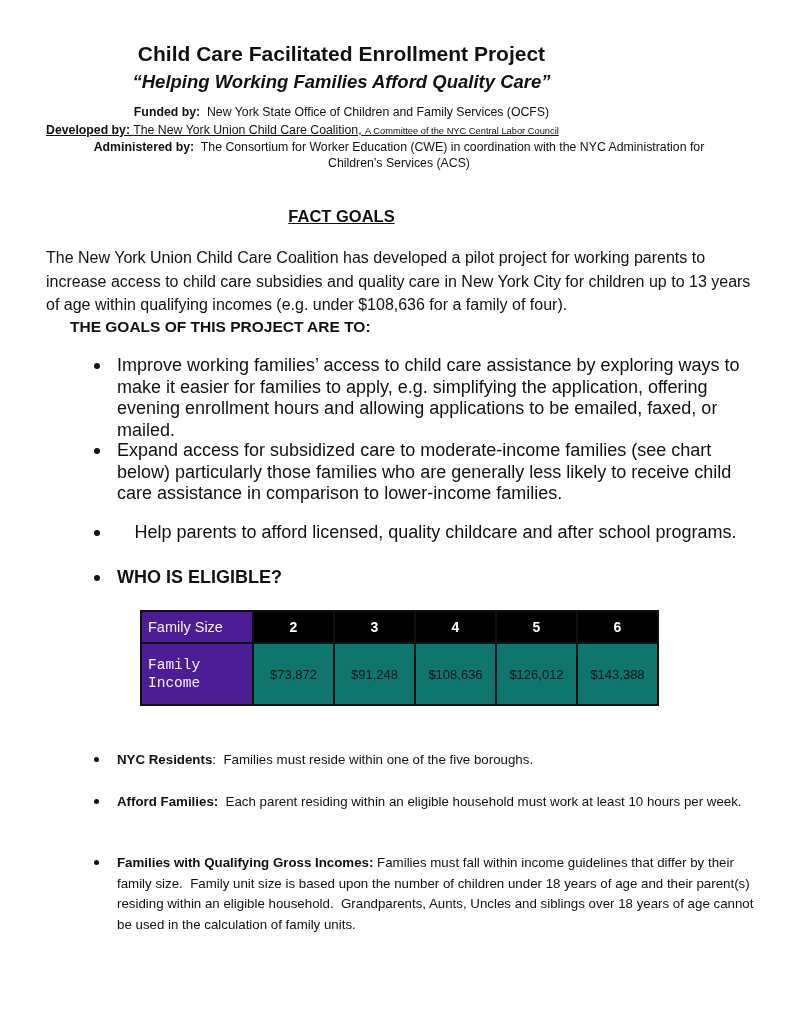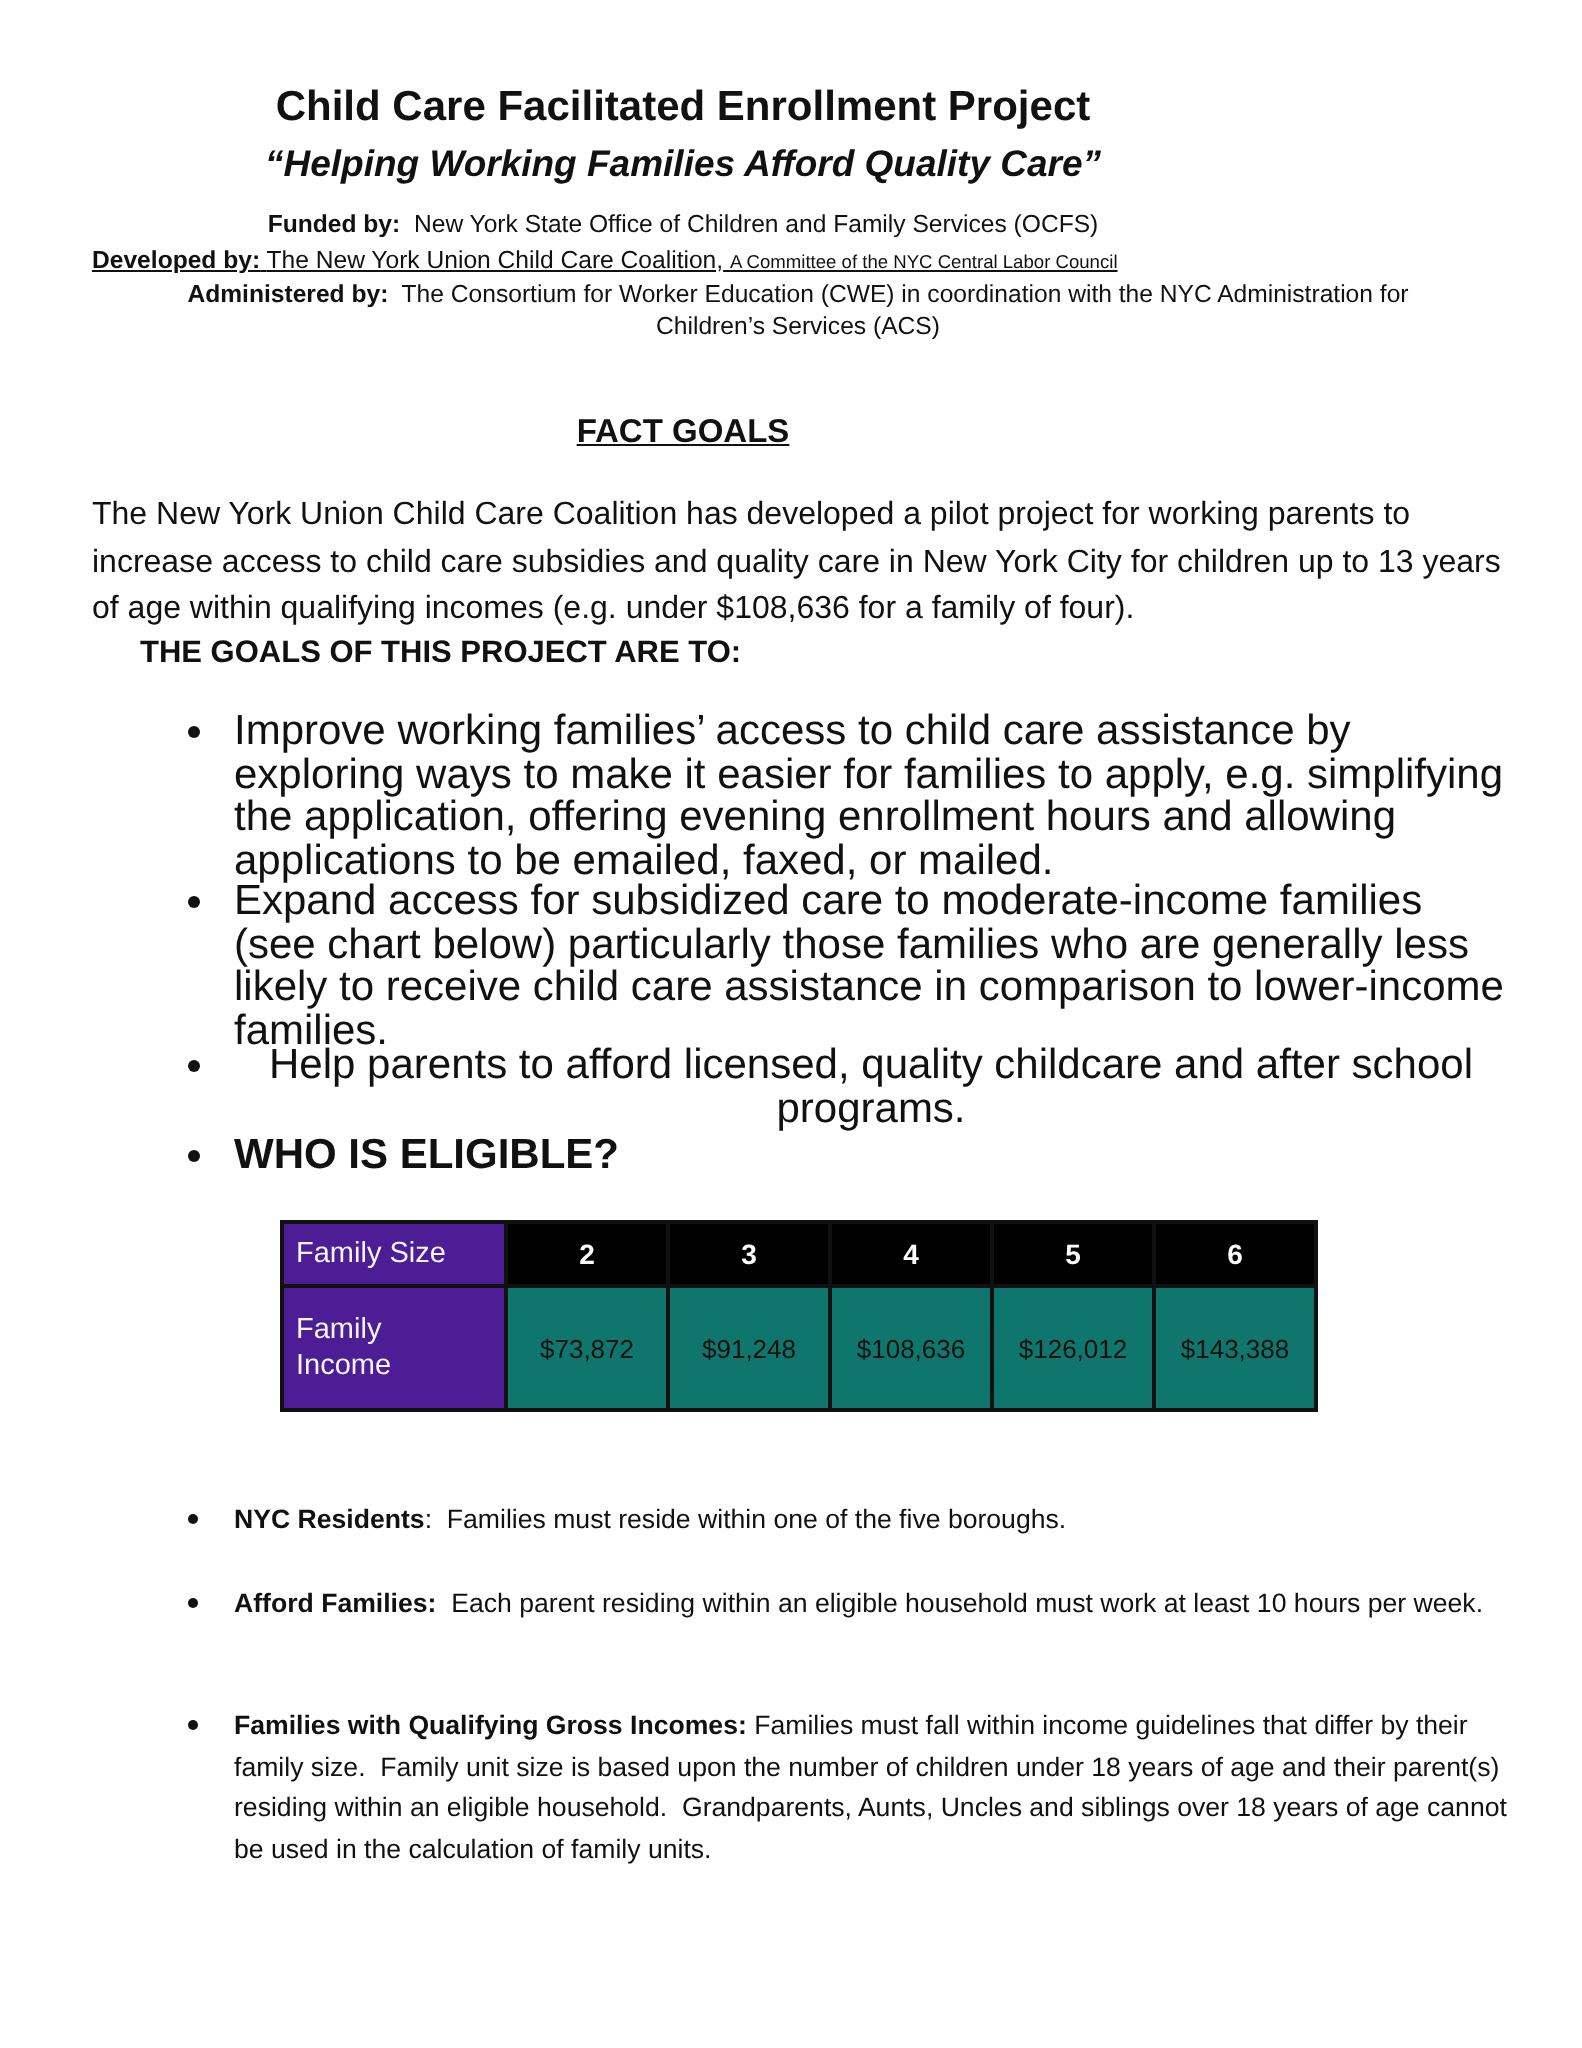--- a/index.html
+++ b/index.html
@@ -14,21 +14,21 @@
   .credit { font-size: 12.3px; line-height: 16px; }
   .credit b { font-weight: bold; }
   #funded { top: 104px; }
   #developed { top: 122px; left: 46px; text-decoration: underline; }
   #developed .small { font-size: 9.3px; }
   #administered { top: 139px; left: 74px; width: 650px; text-align: center; }
   #fact-title { top: 207px; font-size: 16.5px; font-weight: bold; text-decoration: underline; }
   #intro { top: 246px; left: 46px; width: 706px; font-size: 16px; line-height: 23.5px; }
   #goals-heading { top: 318px; left: 70px; font-size: 15.5px; font-weight: bold; }
   ul.bullets { list-style: none; margin: 0; padding: 0; }
-  .bullet { position: absolute; left: 94px; width: 660px; font-size: 21px; line-height: 21.5px; }
+  .bullet { position: absolute; left: 94px; width: 660px; font-size: 18px; line-height: 21.5px; }
   .bullet .dot { position: absolute; left: 0; top: 8px; width: 6px; height: 6px; border-radius: 50%; background: #111; }
   .bullet .txt { display: block; margin-left: 23px; }
   #goal-0 { top: 355px; }
   #goal-1 { top: 440px; }
   #goal-2 { top: 522px; text-align: center; }
   #eligible-heading { top: 567px; }
   #eligible-heading .txt { font-weight: bold; }
   .elig { font-size: 13.3px; line-height: 20.5px; }
   .elig .dot { top: 7px; width: 5px; height: 5px; }
   #elig-0 { top: 750px; }
@@ -93,21 +93,21 @@
   <tbody>
       <tr class="hdr">
     <td class="rowhead">Family Size</td>
     <td class="num">2</td>
     <td class="num">3</td>
     <td class="num">4</td>
     <td class="num">5</td>
     <td class="num">6</td>
   </tr>
   <tr class="inc">
-    <td class="rowhead"><span style="display:inline-block;width:60px;">Family Income</span></td>
+    <td class="rowhead"><span style="display:inline-block;width:60px;font-family:Liberation Mono, monospace;">Family Income</span></td>
     <td class="val">$73,872</td>
     <td class="val">$91,248</td>
     <td class="val">$108,636</td>
     <td class="val">$126,012</td>
     <td class="val">$143,388</td>
   </tr>
 </tbody>
   </table>
 
 <ul class="bullets">

